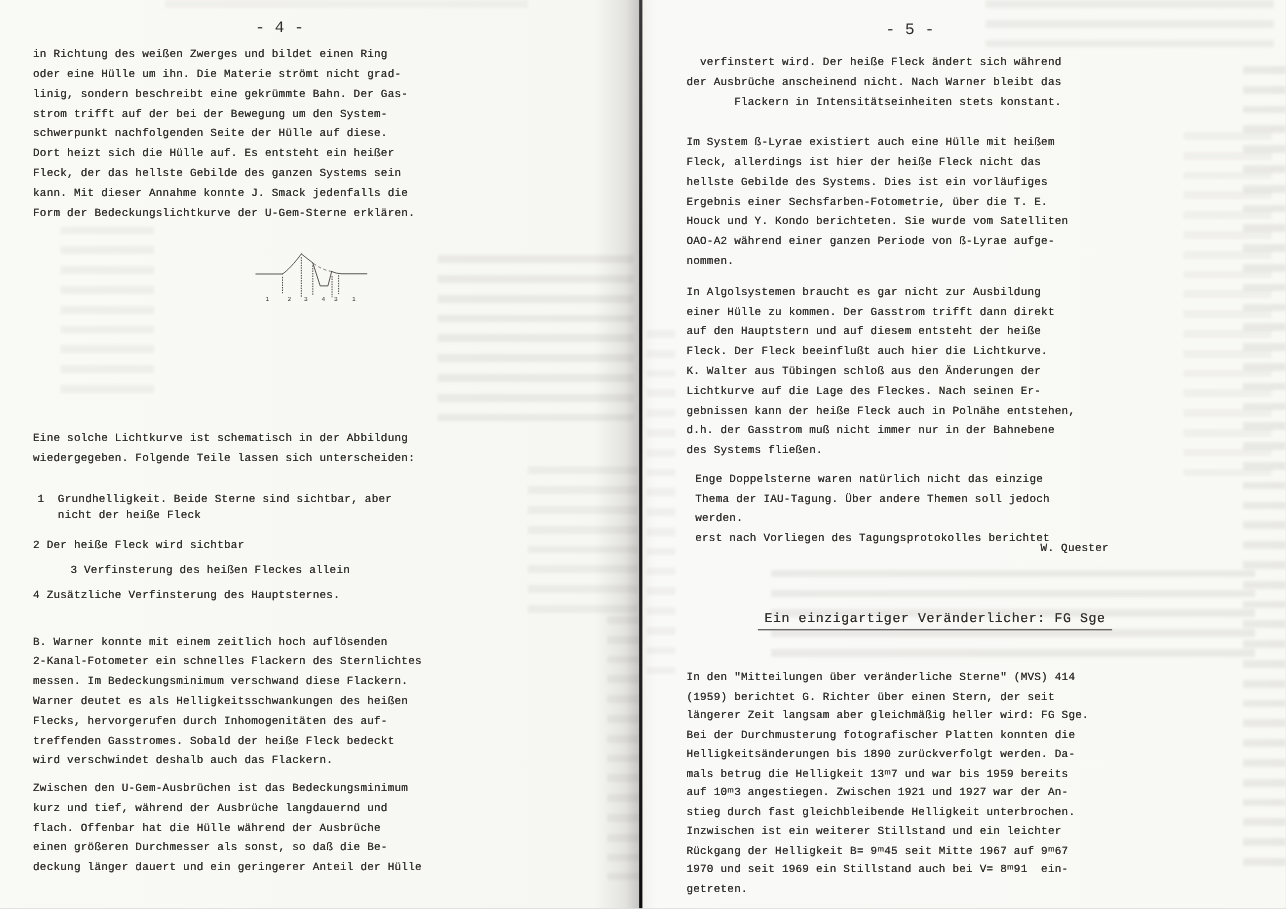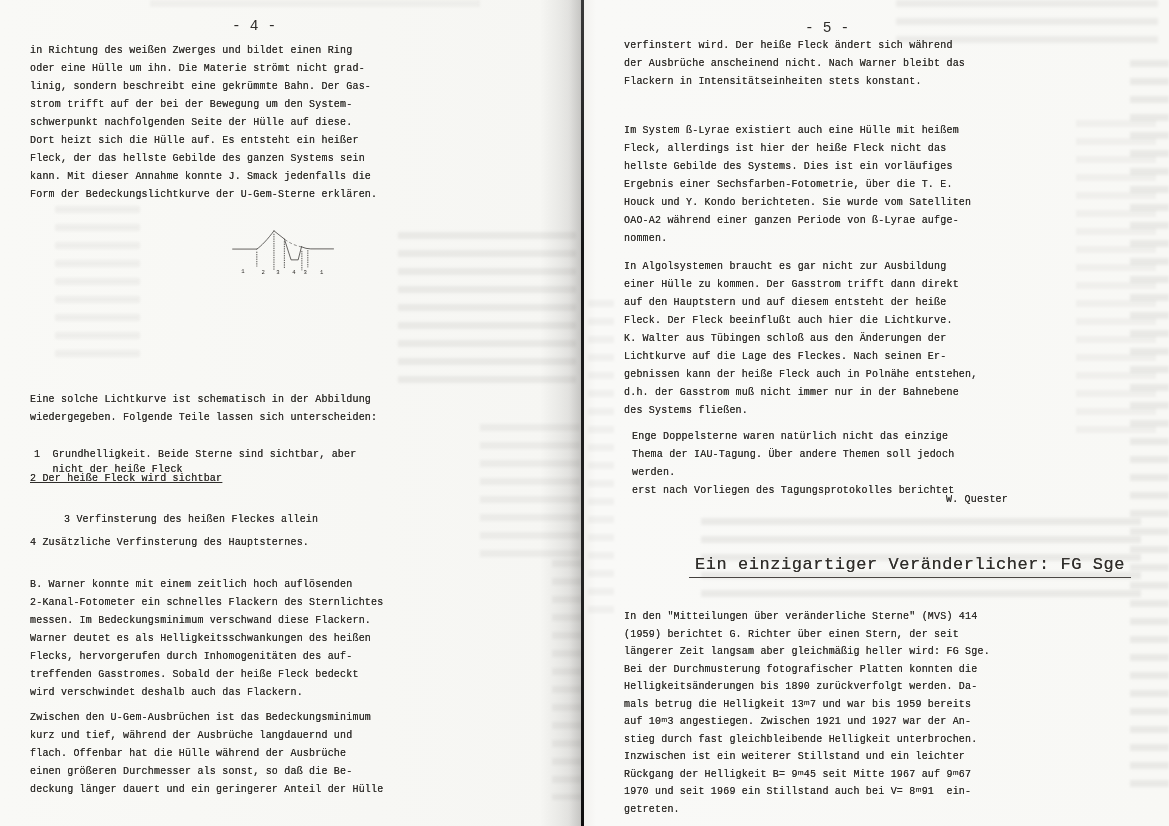--- a/index.html
+++ b/index.html
@@ -25,21 +25,21 @@
   }
   .pageno{position:absolute;white-space:pre;font-size:14.5px;letter-spacing:.2px;}
   .block{position:absolute;white-space:pre;font-size:10px;letter-spacing:.2px;line-height:18px;
          text-shadow:0 0 .6px rgba(52,49,45,.85);}
   .block .tline{white-space:pre;}
   .tight{line-height:15px;}
   .lh17{line-height:17.5px;}
   .signature{position:absolute;white-space:pre;font-size:10px;letter-spacing:.2px;
              text-shadow:0 0 .6px rgba(52,49,45,.85);}
   .section-heading{
-    position:absolute;white-space:pre;font-size:17px;letter-spacing:.55px;
+    position:absolute;white-space:pre;font-size:12px;letter-spacing:.55px;
     padding:0 6px 3px 6px;border-bottom:1.6px solid #44413d;
     text-shadow:0 0 .6px rgba(52,49,45,.85);
   }
   
   .bleed{
     position:absolute;
     background:repeating-linear-gradient(180deg,rgba(125,122,118,.50) 0 7px,rgba(255,255,255,0) 7px 18px);
     filter:blur(1.6px);
     opacity:.22;
     pointer-events:none;
@@ -79,40 +79,40 @@
         <text x="268" y="354">3</text>
         <text x="311" y="354">4</text>
         <text x="341" y="354">3</text>
         <text x="385" y="355">1</text>
       </g>
     </svg>
 
     <div class="block" style="left:30px;top:391px;"><div class="tline">Eine solche Lichtkurve ist schematisch in der Abbildung</div><div class="tline">wiedergegeben. Folgende Teile lassen sich unterscheiden:</div></div>
 
     <div class="block tight" style="left:34px;top:447px;"><div class="tline">1  Grundhelligkeit. Beide Sterne sind sichtbar, aber</div><div class="tline">   nicht der heiße Fleck</div></div>
-    <div class="block tight" style="left:30px;top:471px;text-decoration:underline;"><div class="tline">2 Der heiße Fleck wird sichtbar</div></div>
+    <div class="block tight" style="left:30px;top:489px;"><div class="tline">2 Der heiße Fleck wird sichtbar</div></div>
     <div class="block tight" style="left:30px;top:512px;margin-left:34px;"><div class="tline">3 Verfinsterung des heißen Fleckes allein</div></div>
     <div class="block tight" style="left:30px;top:535px;"><div class="tline">4 Zusätzliche Verfinsterung des Hauptsternes.</div></div>
 
     <div class="block" style="left:30px;top:576px;"><div class="tline">B. Warner konnte mit einem zeitlich hoch auflösenden</div><div class="tline">2-Kanal-Fotometer ein schnelles Flackern des Sternlichtes</div><div class="tline">messen. Im Bedeckungsminimum verschwand diese Flackern.</div><div class="tline">Warner deutet es als Helligkeitsschwankungen des heißen</div><div class="tline">Flecks, hervorgerufen durch Inhomogenitäten des auf-</div><div class="tline">treffenden Gasstromes. Sobald der heiße Fleck bedeckt</div><div class="tline">wird verschwindet deshalb auch das Flackern.</div></div>
 
     <div class="block" style="left:30px;top:709px;"><div class="tline">Zwischen den U-Gem-Ausbrüchen ist das Bedeckungsminimum</div><div class="tline">kurz und tief, während der Ausbrüche langdauernd und</div><div class="tline">flach. Offenbar hat die Hülle während der Ausbrüche</div><div class="tline">einen größeren Durchmesser als sonst, so daß die Be-</div><div class="tline">deckung länger dauert und ein geringerer Anteil der Hülle</div></div>
 
     <div class="bleed" style="left:398px;top:232px;width:178px;height:158px;"></div>
     <div class="bleed" style="left:55px;top:206px;width:85px;height:160px;opacity:.16;"></div>
     <div class="bleed" style="left:480px;top:424px;width:100px;height:140px;opacity:.18;"></div>
     <div class="bleed" style="left:552px;top:560px;width:30px;height:240px;opacity:.18;"></div>
     <div class="bleed" style="left:150px;top:0px;width:330px;height:14px;opacity:.14;"></div>
   </div>
 
   <div class="page" id="page-5">
 
     <div class="pageno" style="left:219px;top:20px;">- 5 -</div>
 
-    <div class="block" style="left:38px;top:37px;"><div class="tline">verfinstert wird. Der heiße Fleck ändert sich während</div><div class="tline">der Ausbrüche anscheinend nicht. Nach Warner bleibt das</div><div class="tline">Flackern in Intensitätseinheiten stets konstant.</div></div>
+    <div class="block" style="left:38px;top:49px;text-align:right;"><div class="tline">verfinstert wird. Der heiße Fleck ändert sich während</div><div class="tline">der Ausbrüche anscheinend nicht. Nach Warner bleibt das</div><div class="tline">Flackern in Intensitätseinheiten stets konstant.</div></div>
 
     <div class="block" style="left:38px;top:122px;"><div class="tline">Im System ß-Lyrae existiert auch eine Hülle mit heißem</div><div class="tline">Fleck, allerdings ist hier der heiße Fleck nicht das</div><div class="tline">hellste Gebilde des Systems. Dies ist ein vorläufiges</div><div class="tline">Ergebnis einer Sechsfarben-Fotometrie, über die T. E.</div><div class="tline">Houck und Y. Kondo berichteten. Sie wurde vom Satelliten</div><div class="tline">OAO-A2 während einer ganzen Periode von ß-Lyrae aufge-</div><div class="tline">nommen.</div></div>
 
     <div class="block" style="left:38px;top:258px;"><div class="tline">In Algolsystemen braucht es gar nicht zur Ausbildung</div><div class="tline">einer Hülle zu kommen. Der Gasstrom trifft dann direkt</div><div class="tline">auf den Hauptstern und auf diesem entsteht der heiße</div><div class="tline">Fleck. Der Fleck beeinflußt auch hier die Lichtkurve.</div><div class="tline">K. Walter aus Tübingen schloß aus den Änderungen der</div><div class="tline">Lichtkurve auf die Lage des Fleckes. Nach seinen Er-</div><div class="tline">gebnissen kann der heiße Fleck auch in Polnähe entstehen,</div><div class="tline">d.h. der Gasstrom muß nicht immer nur in der Bahnebene</div><div class="tline">des Systems fließen.</div></div>
 
     <div class="block" style="left:46px;top:428px;"><div class="tline">Enge Doppelsterne waren natürlich nicht das einzige</div><div class="tline">Thema der IAU-Tagung. Über andere Themen soll jedoch</div><div class="tline">werden.</div><div class="tline">erst nach Vorliegen des Tagungsprotokolles berichtet</div></div>
 
     <div class="signature" style="left:360px;top:494px;">W. Quester</div>
 
     <div class="section-heading" style="left:103px;top:555px;">Ein einzigartiger Veränderlicher: FG Sge</div>

